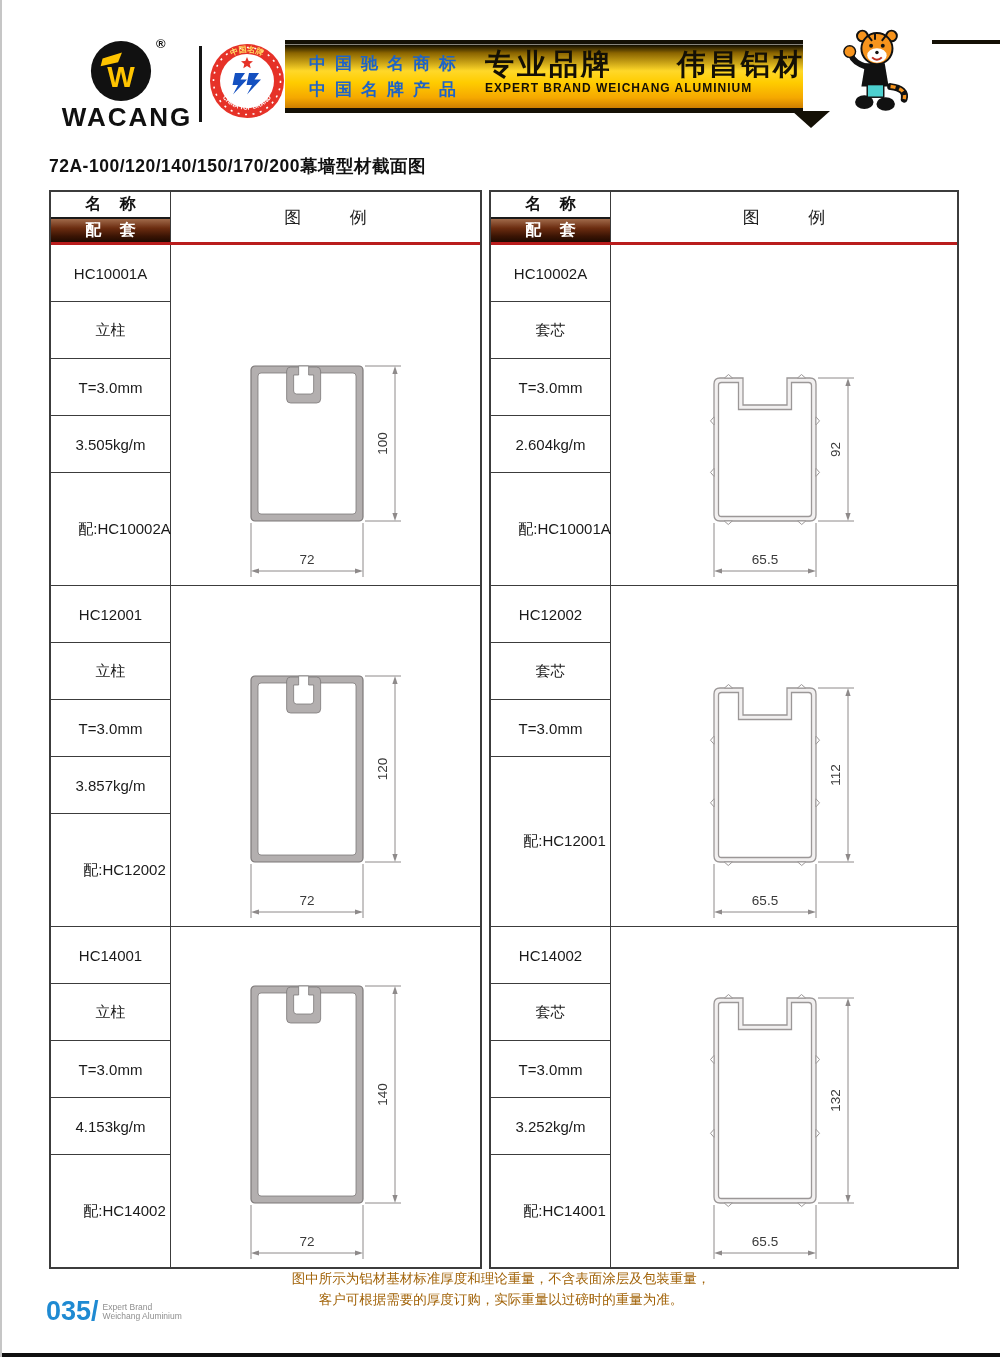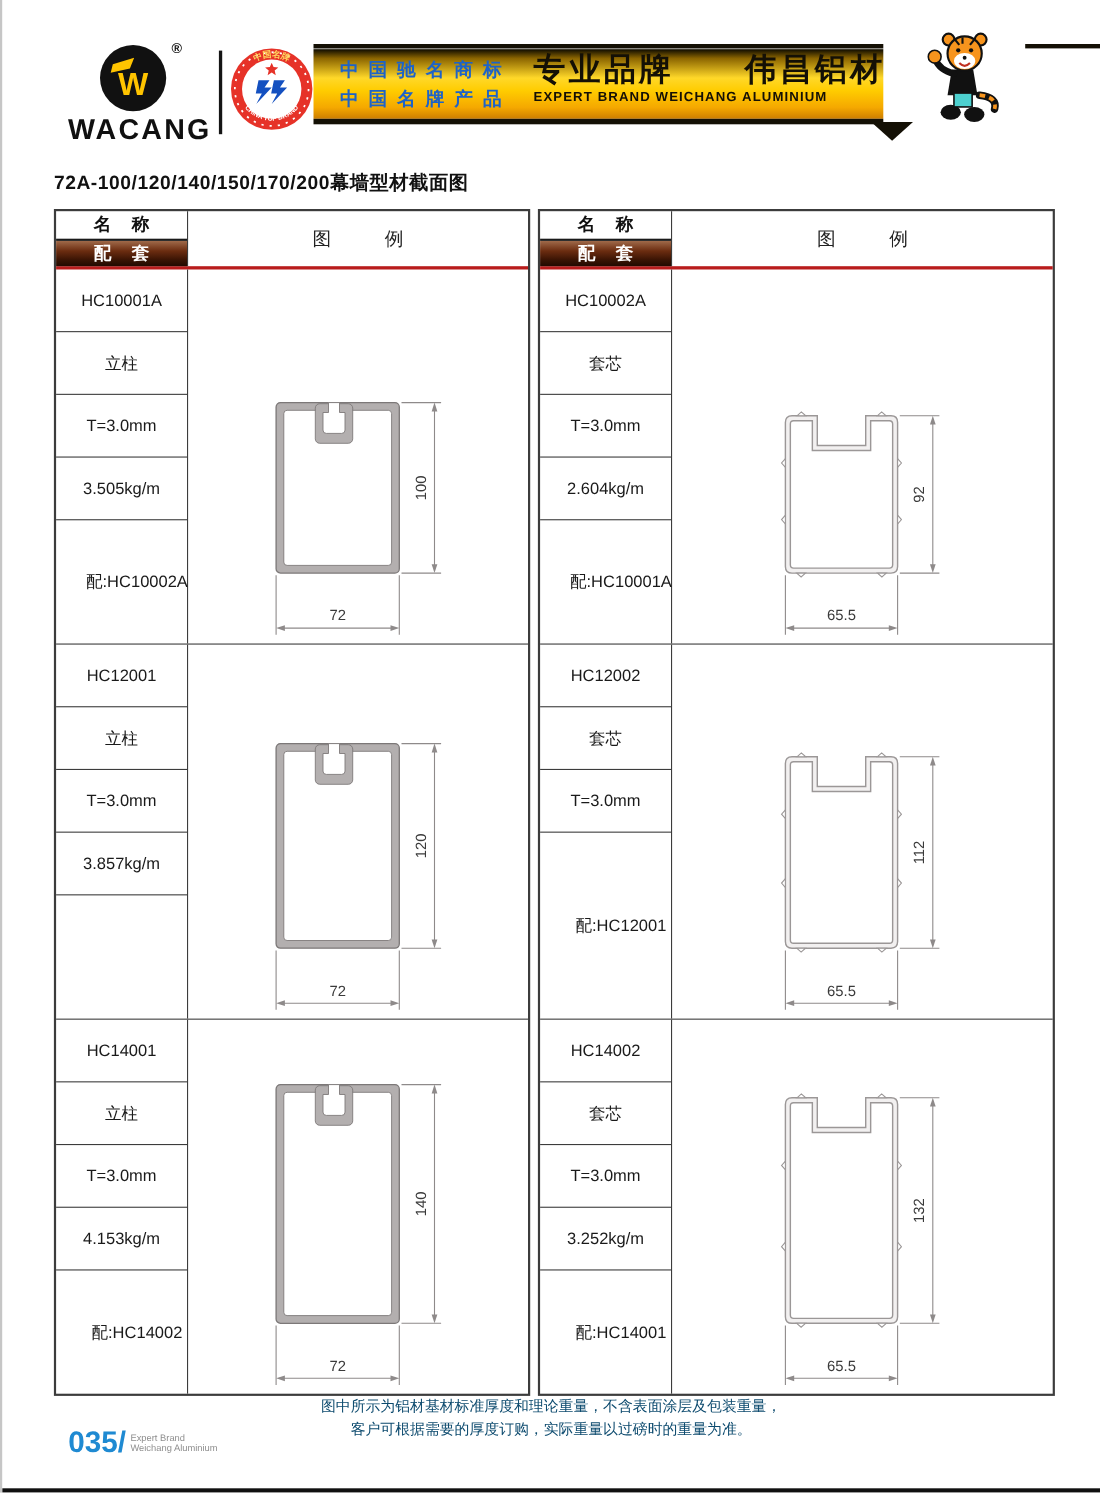--- a/index.html
+++ b/index.html
@@ -44,22 +44,22 @@
   .sec{display:flex;height:340px;border-bottom:1px solid #3c3c3c;}
   .sec:last-child{border-bottom:none;}
   .sec-labels{width:120px;border-right:1px solid #3c3c3c;display:flex;flex-direction:column;box-sizing:border-box;}
   .lcell{height:57px;border-bottom:1px solid #3c3c3c;display:flex;align-items:center;justify-content:center;
     font-size:15px;color:#1a1a1a;box-sizing:border-box;text-align:right;}
   .lcell.last{flex:1;border-bottom:none;padding-left:28px;}
   .sec-diagram{flex:1;display:flex;align-items:flex-end;justify-content:center;}
   .sec-diagram svg{display:block;}
   
   .foot-note{position:absolute;left:0;top:1268px;width:100%;text-align:center;
-    font-size:13.5px;line-height:21px;color:#0c4a6e;}
-  .page-num{position:absolute;left:44px;top:1298px;display:flex;align-items:flex-start;margin-left:16px;}
+    font-size:13.5px;line-height:21px;color:#a16207;}
+  .page-num{position:absolute;left:44px;top:1298px;display:flex;align-items:flex-start;}
   .page-num-no{font-size:27px;font-weight:bold;color:#1f8ad2;line-height:27px;}
   .page-num-brand{margin-left:4px;padding-top:5px;font-size:8.5px;line-height:9px;color:#8f8f8f;}
   .bottom-bar{position:absolute;left:0;bottom:0;width:100%;height:4px;background:#101010;}
 </style>
 </head>
 <body>
 
 <div class="page">
 
   <div class="logo-block">
@@ -168,20 +168,21 @@
           </svg>
         </div>
     </div>
 
     <div class="sec">
       <div class="sec-labels">
         <div class="lcell">HC12001</div>
         <div class="lcell">立柱</div>
         <div class="lcell">T=3.0mm</div>
         <div class="lcell">3.857kg/m</div>
+        <div class="lcell last">配:HC12002</div>
       </div>
       <div class="sec-diagram">
           <svg viewBox="0 0 170 260" width="170" height="260">
             <g transform="translate(10,10)">
               <rect x="0" y="0" width="112" height="186" rx="4" fill="#b3afaf" stroke="#7c7878" stroke-width="1.2"></rect>
               <rect x="7" y="7" width="98" height="172" rx="3" fill="#fff" stroke="#7c7878" stroke-width="0.8"></rect>
               <rect x="35.64" y="1" width="34" height="36" rx="4" fill="#b3afaf" stroke="#7c7878" stroke-width="0.8"></rect>
               <path d="M 47.64 0 L 57.64 0 L 57.64 9 L 62.64 9 L 62.64 25 Q 62.64 28 59.64 28 L 45.64 28 Q 42.64 28 42.64 25 L 42.64 9 L 47.64 9 Z" fill="#fff" stroke="#7c7878" stroke-width="0.8"></path>
               <g stroke="#8e8a8a" stroke-width="1" fill="none">
                 <line x1="114" y1="0" x2="150" y2="0"></line>

